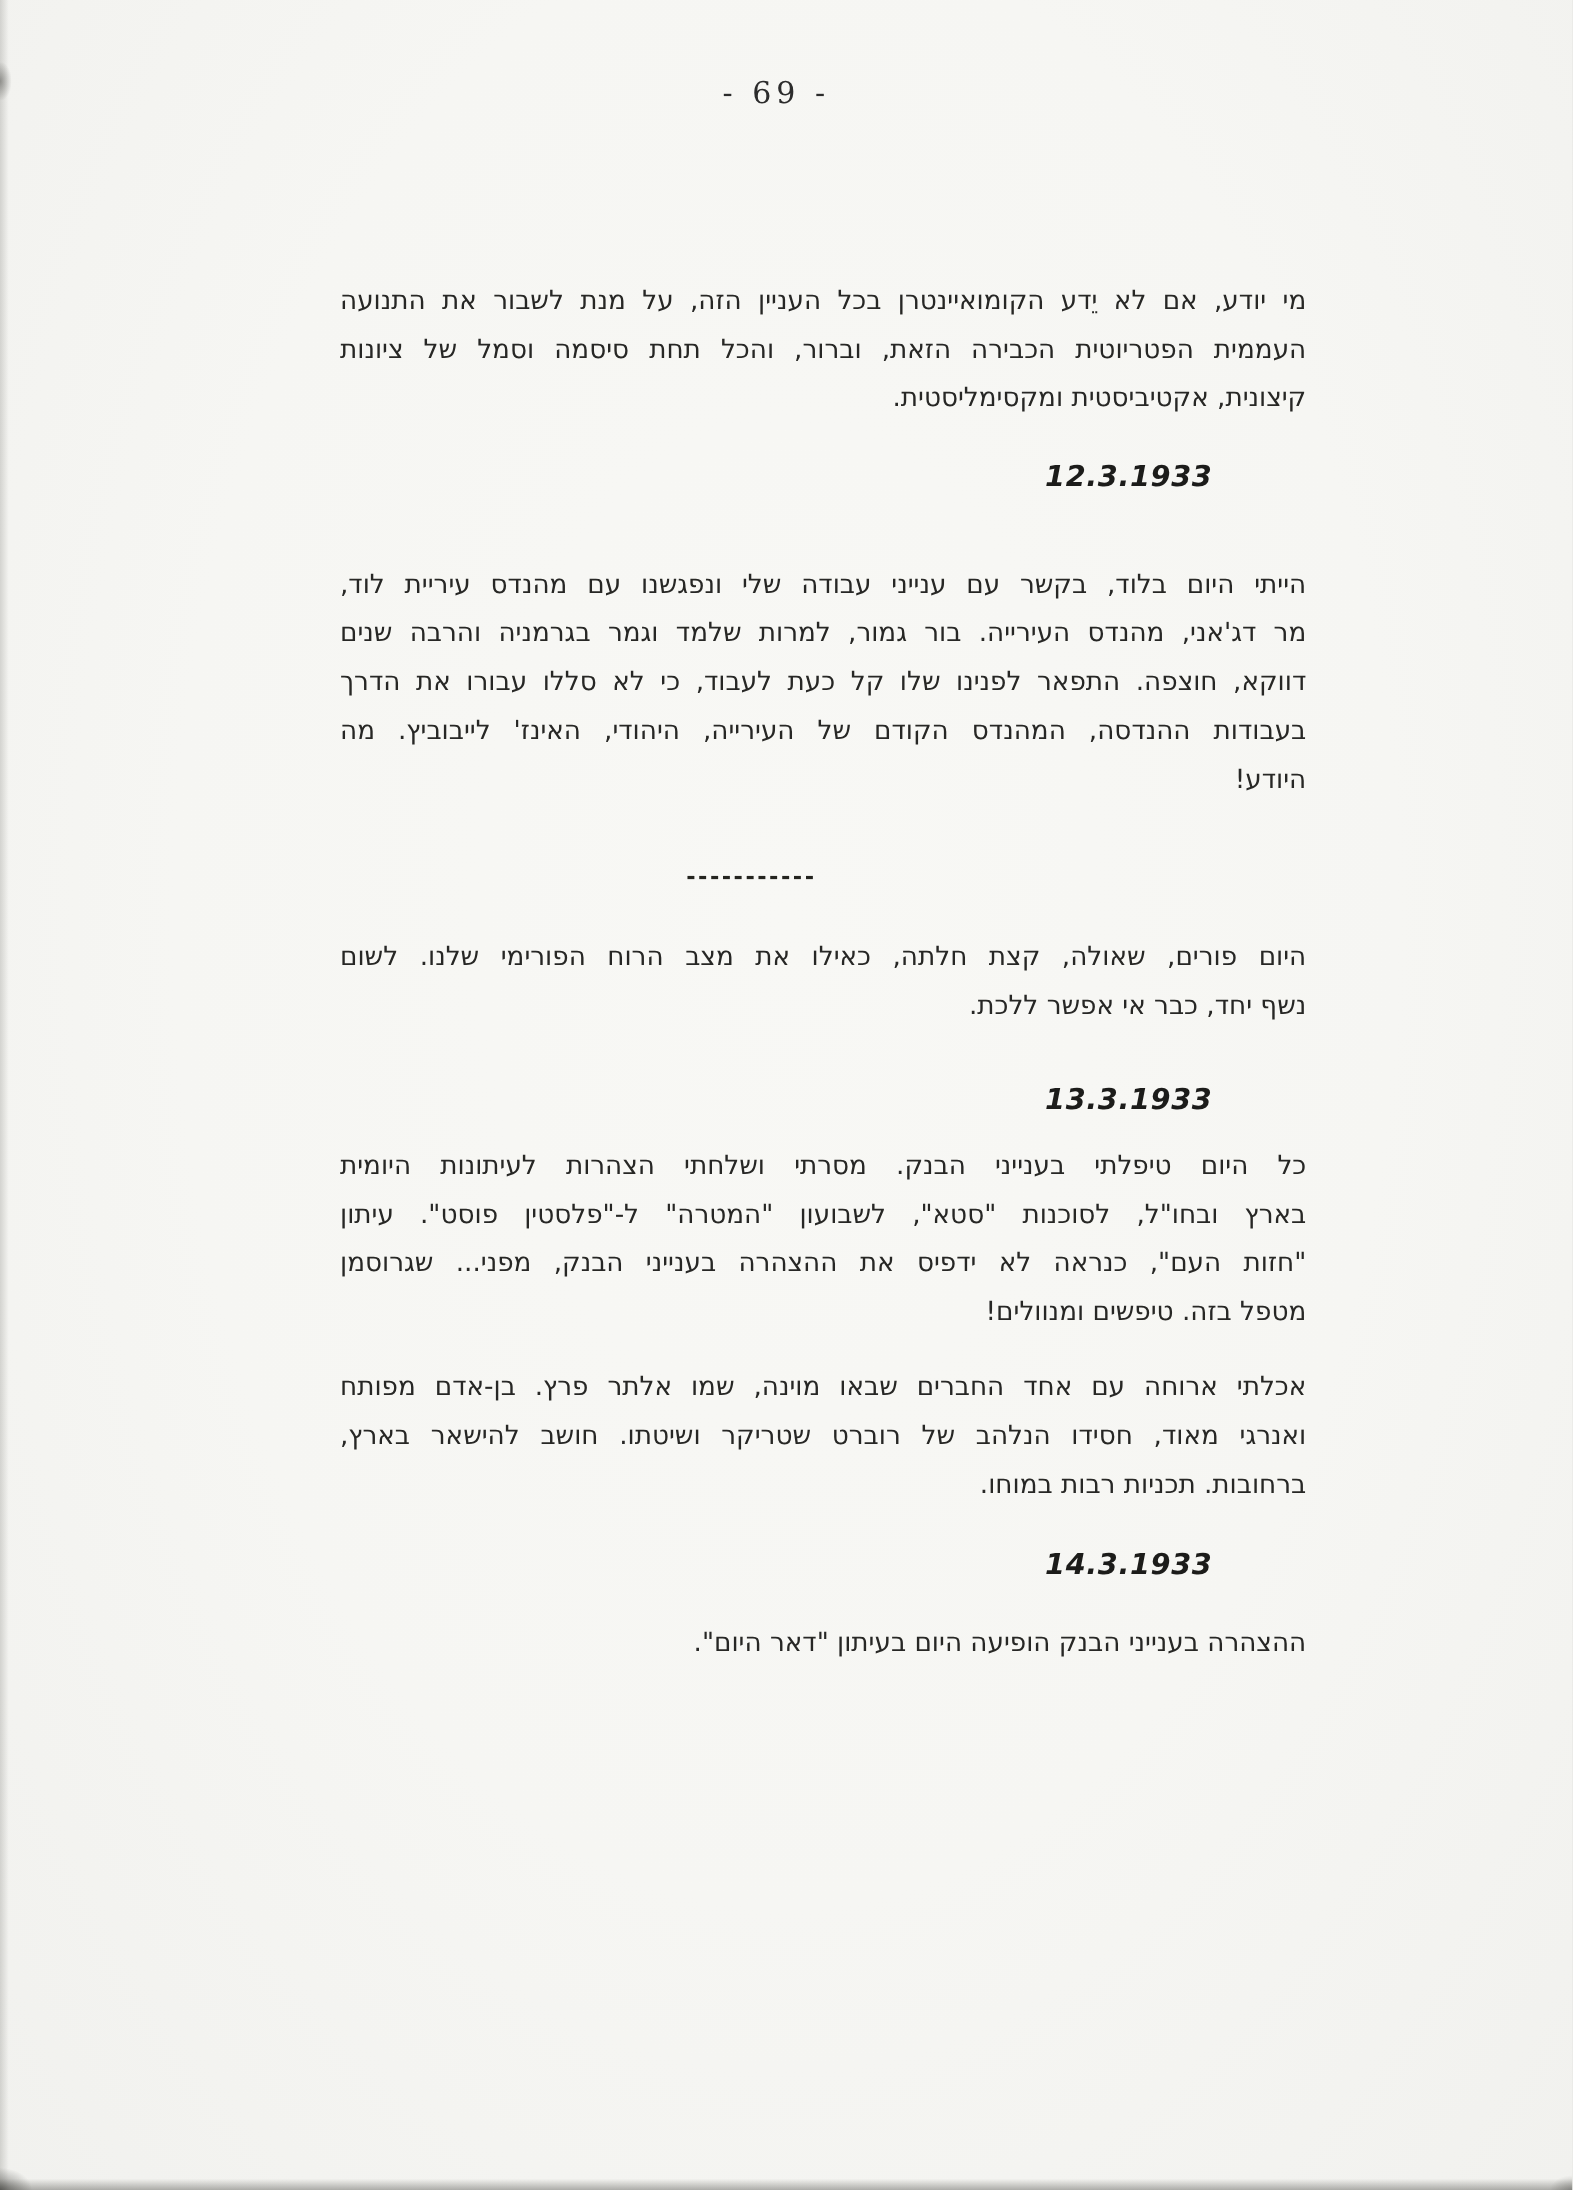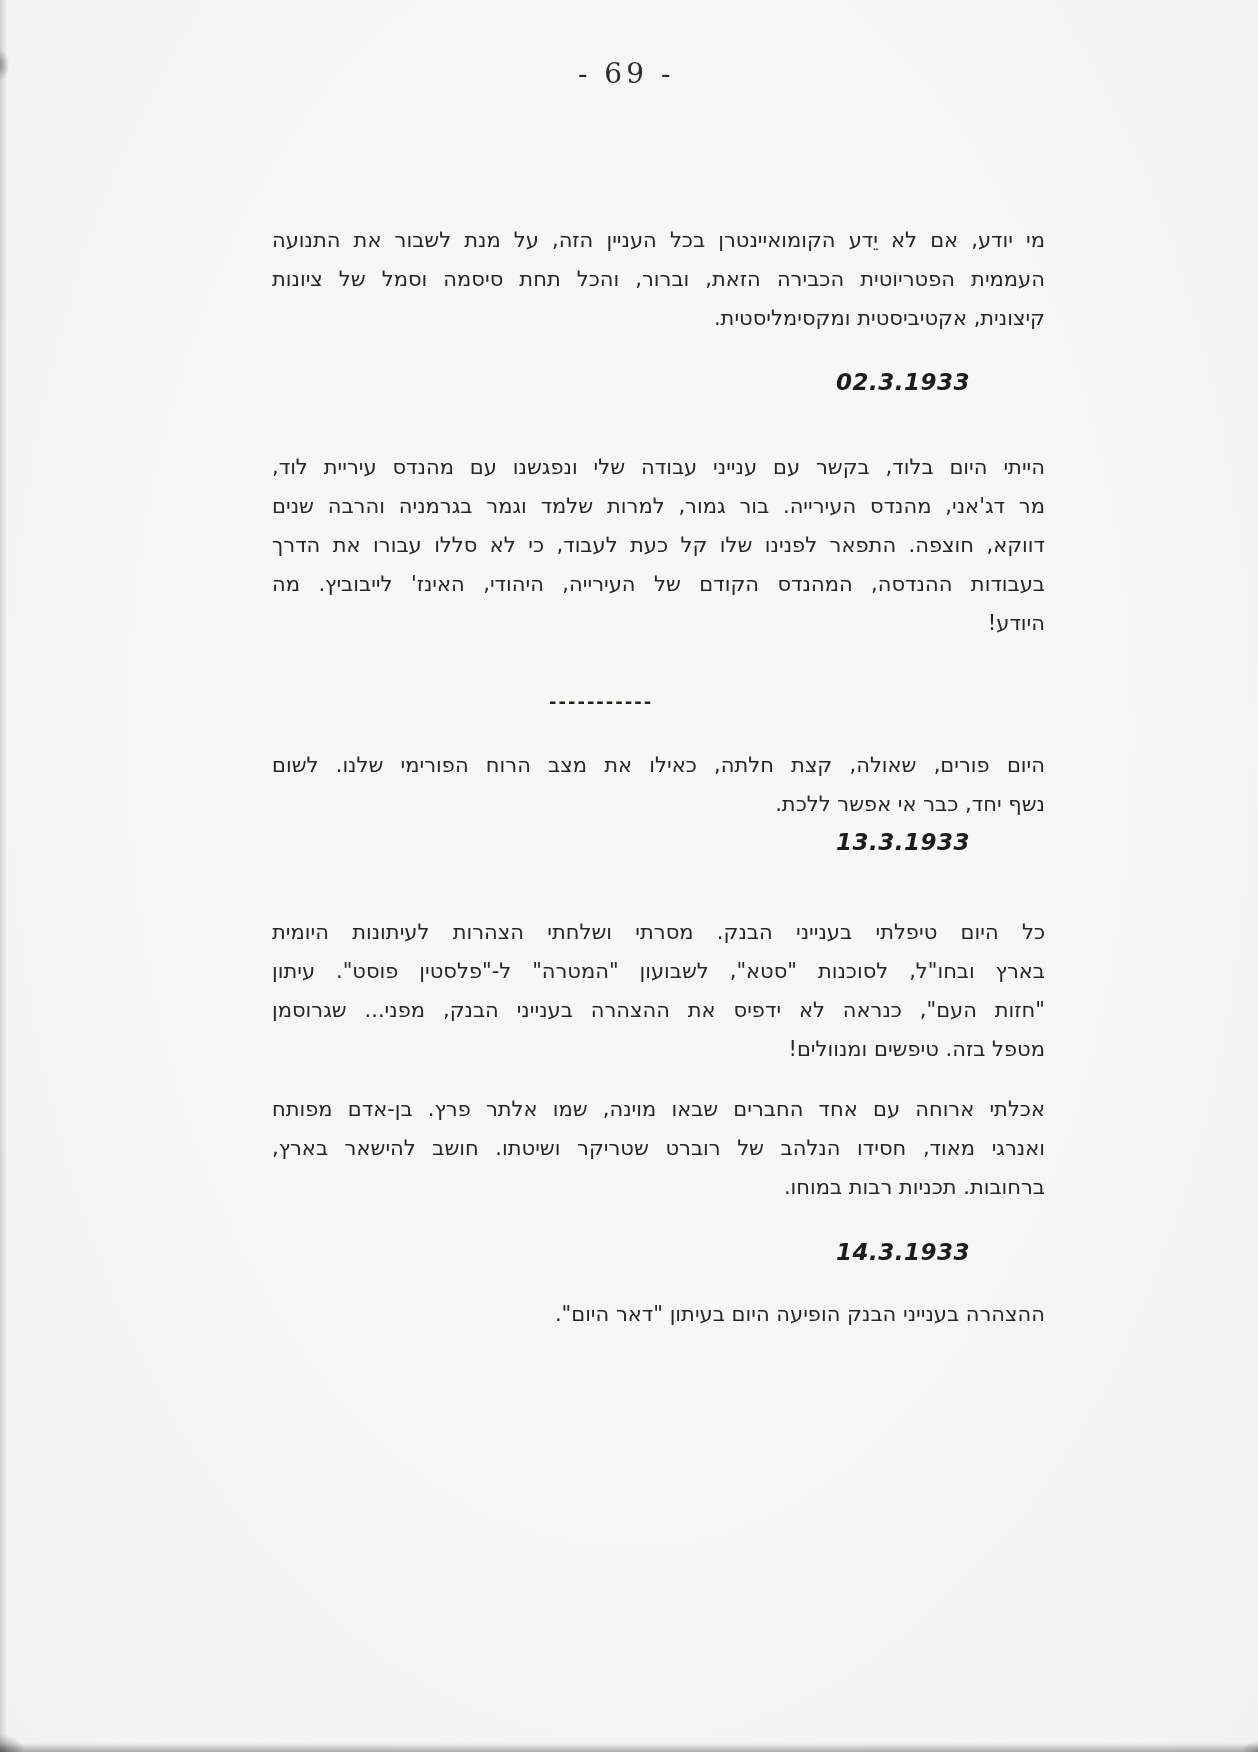--- a/index.html
+++ b/index.html
@@ -19,21 +19,21 @@
   .corner-bl{position:absolute;left:0;bottom:0;width:26px;height:18px;
     background:radial-gradient(ellipse at 0% 100%, rgba(40,40,36,0.55), rgba(40,40,36,0) 70%);}
   .mark-tl{position:absolute;left:0;top:50px;width:9px;height:30px;
     background:radial-gradient(ellipse at 0% 50%, rgba(60,60,55,0.45), rgba(60,60,55,0) 75%);}
   .corner-br{position:absolute;right:0;bottom:0;width:18px;height:12px;
     background:radial-gradient(ellipse at 100% 100%, rgba(55,55,50,0.35), rgba(55,55,50,0) 70%);}
 
   .page-number{
     position:absolute;top:58px;left:578px;
     font-family:"DejaVu Serif", serif;
-    font-size:28px;line-height:32px;color:#2c2c2c;
+    font-size:24px;line-height:32px;color:#2c2c2c;
     letter-spacing:4px;white-space:pre;
   }
   .block{position:absolute;left:225px;width:820px;direction:rtl;}
   .ln{
     direction:rtl;
     font-size:21px;line-height:39px;height:39px;overflow:hidden;
     color:#272725;
     text-align:justify;text-align-last:justify;margin-left:47px;
   }
   .ln.last{text-align:right;text-align-last:right;}
@@ -61,38 +61,38 @@
   <div class="mark-tl"></div>
 
   <div class="page-number">- 69 -</div>
 
   <div class="block" style="top:221px">
     <div class="ln">מי יודע, אם לא יֵדע הקומואיינטרן בכל העניין הזה, על מנת לשבור את התנועה</div>
     <div class="ln">העממית הפטריוטית הכבירה הזאת, וברור, והכל תחת סיסמה וסמל של ציונות</div>
     <div class="ln last">קיצונית, אקטיביסטית ומקסימליסטית.</div>
   </div>
 
-  <div class="date" style="top:367px">02.3.1933</div>
+  <div class="date" style="top:367px">12.3.1933</div>
 
   <div class="block" style="top:448px">
     <div class="ln">הייתי היום בלוד, בקשר עם ענייני עבודה שלי ונפגשנו עם מהנדס עיריית לוד,</div>
     <div class="ln">מר דג'אני, מהנדס העירייה. בור גמור, למרות שלמד וגמר בגרמניה והרבה שנים</div>
     <div class="ln">דווקא, חוצפה. התפאר לפנינו שלו קל כעת לעבוד, כי לא סללו עבורו את הדרך</div>
     <div class="ln">בעבודות ההנדסה, המהנדס הקודם של העירייה, היהודי, האינז' לייבוביץ. מה</div>
     <div class="ln last">היודע!</div>
   </div>
 
   <div class="separator">-----------</div>
 
   <div class="block" style="top:746px">
     <div class="ln">היום פורים, שאולה, קצת חלתה, כאילו את מצב הרוח הפורימי שלנו. לשום</div>
     <div class="ln last">נשף יחד, כבר אי אפשר ללכת.</div>
   </div>
 
-  <div class="date" style="top:827px">13.3.1933</div>
+  <div class="date" style="top:865px">13.3.1933</div>
 
   <div class="block" style="top:913px">
     <div class="ln">כל היום טיפלתי בענייני הבנק. מסרתי ושלחתי הצהרות לעיתונות היומית</div>
     <div class="ln">בארץ ובחו"ל, לסוכנות "סטא", לשבועון "המטרה" ל-"פלסטין פוסט". עיתון</div>
     <div class="ln">"חזות העם", כנראה לא ידפיס את ההצהרה בענייני הבנק, מפני... שגרוסמן</div>
     <div class="ln last">מטפל בזה. טיפשים ומנוולים!</div>
   </div>
 
   <div class="block" style="top:1090px">
     <div class="ln">אכלתי ארוחה עם אחד החברים שבאו מוינה, שמו אלתר פרץ. בן-אדם מפותח</div>

